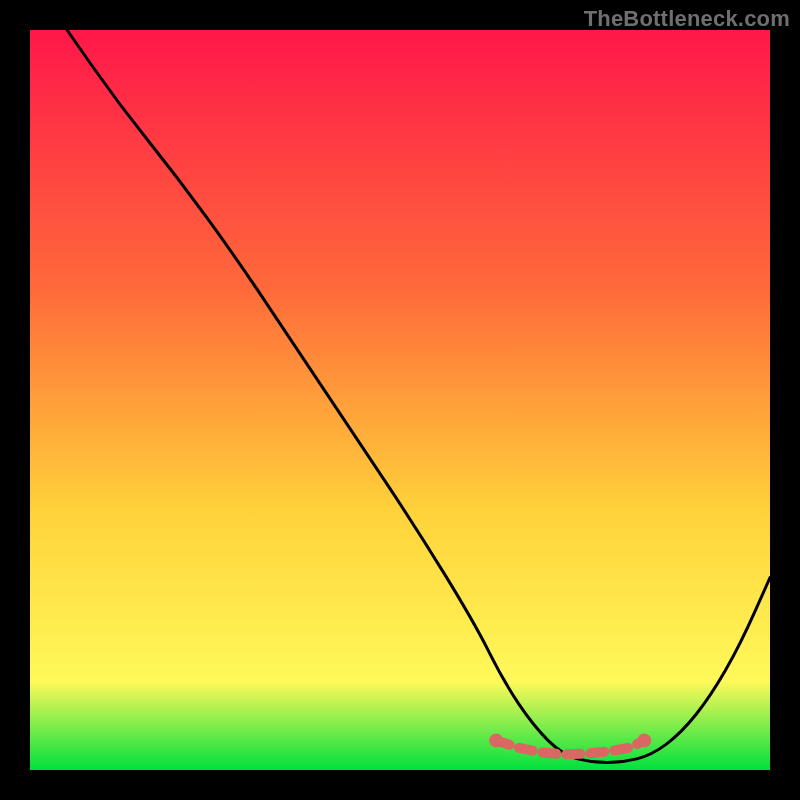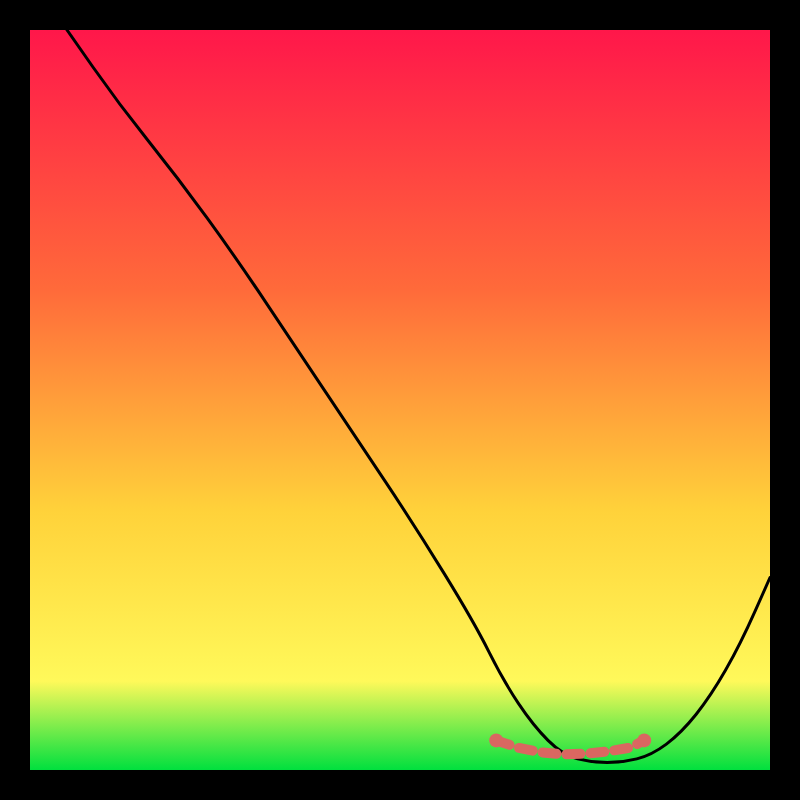--- a/index.html
+++ b/index.html
@@ -36,20 +36,21 @@
   .chart svg {
     display: block;
     width: 740px;
     height: 740px;
   }
 </style>
 </head>
 <body>
 
 <div class="wrap">
+  <div class="attribution">TheBottleneck.com</div>
 
   <div class="chart">
     <svg viewBox="0 0 740 740" preserveAspectRatio="none">
       <defs>
         <linearGradient id="heat" x1="0" y1="0" x2="0" y2="1">
           <stop offset="0" stop-color="#ff174a"></stop>
           <stop offset="0.35" stop-color="#ff6a3a"></stop>
           <stop offset="0.65" stop-color="#ffd23a"></stop>
           <stop offset="0.88" stop-color="#fff95a"></stop>
           <stop offset="1" stop-color="#00e03e"></stop>

